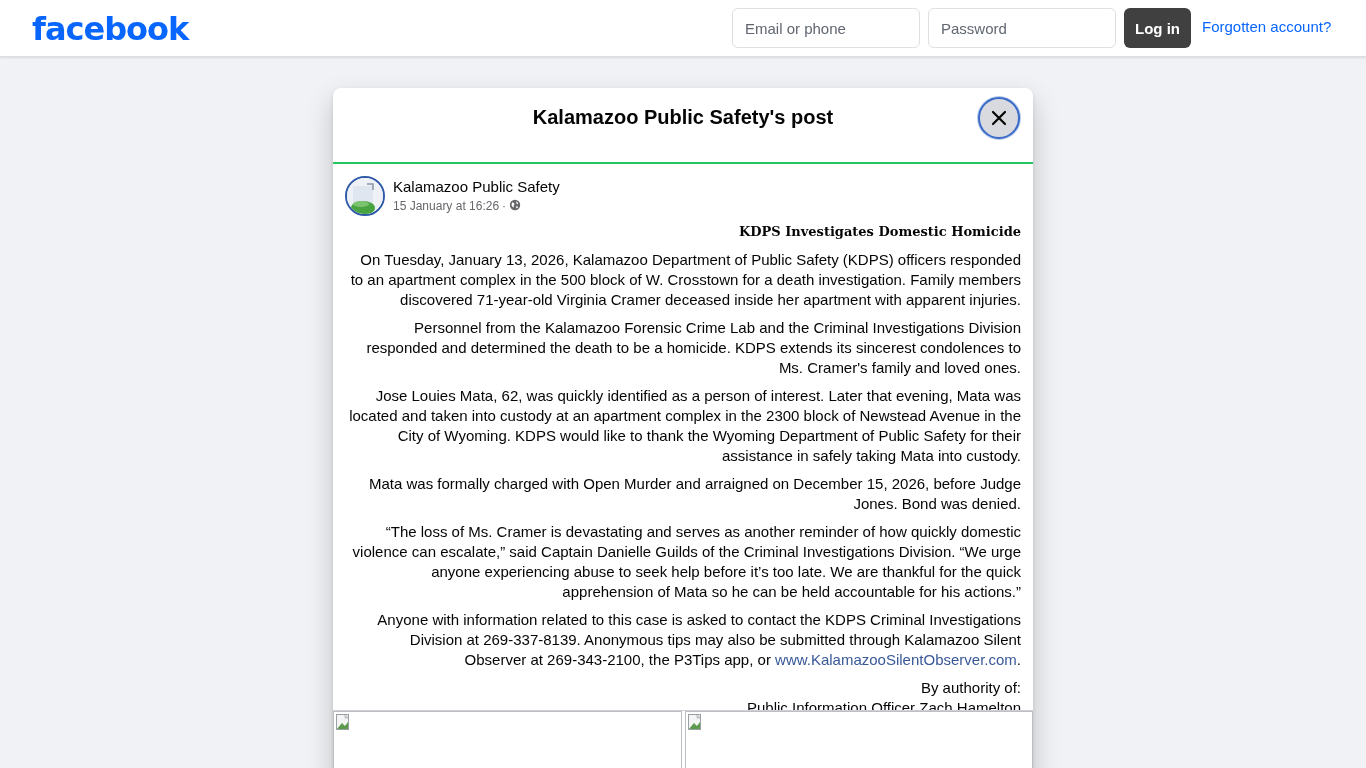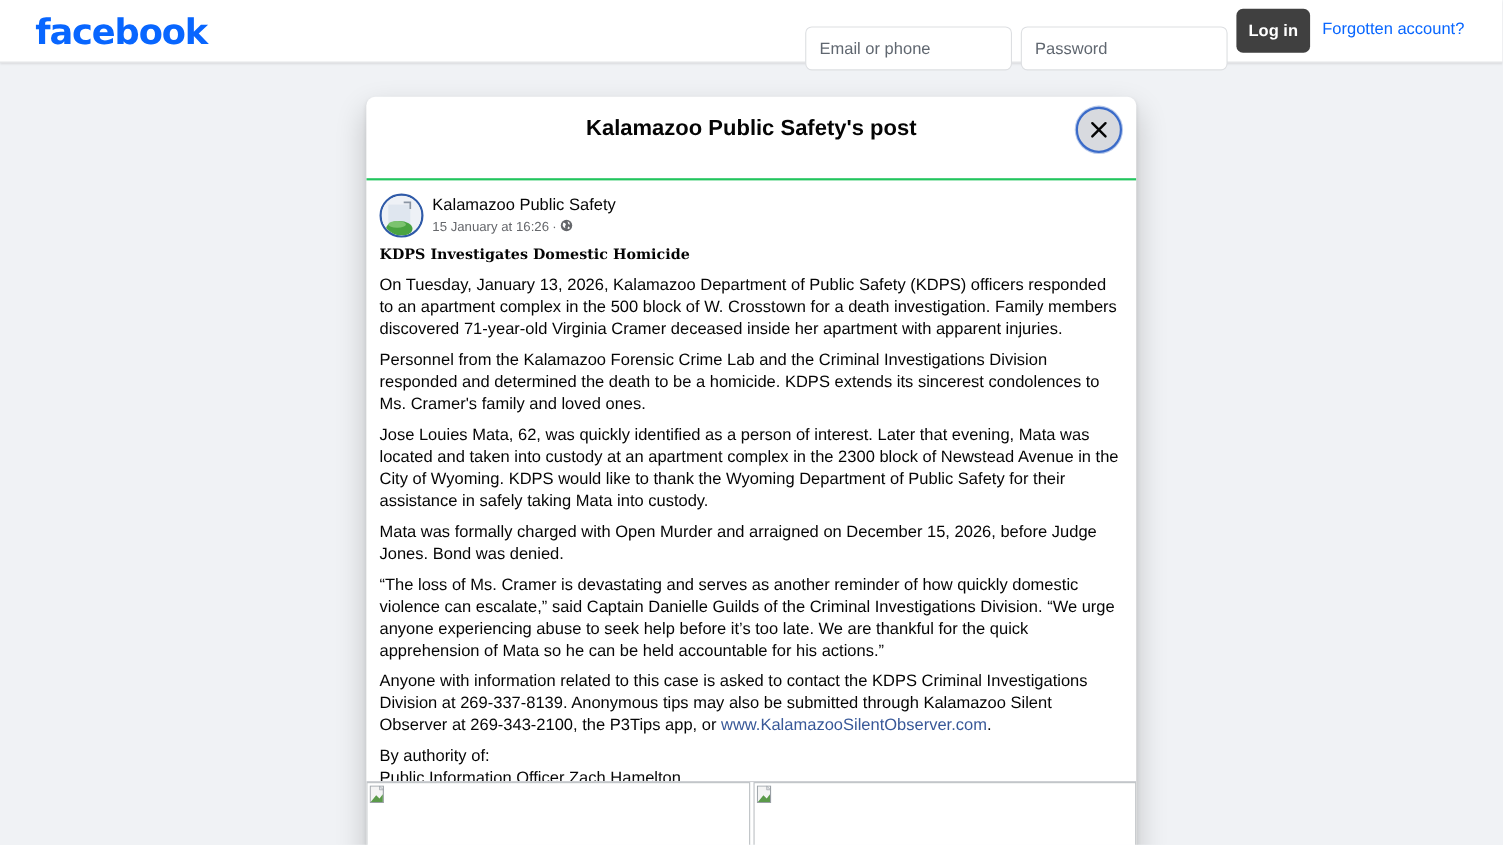--- a/index.html
+++ b/index.html
@@ -17,21 +17,21 @@
       border-bottom: 1px solid #dddfe2;
       z-index: 2;
     }
     .logo {
       position: absolute; left: 32px; top: 10px;
       font-family: "DejaVu Sans", sans-serif;
       font-weight: bold; font-size: 32px; color: #0866ff;
       letter-spacing: -1px;
     }
     .login-input {
-      position: absolute; top: 24px; height: 40px; width: 188px;
+      position: absolute; top: 8px; height: 40px; width: 188px;
       border: 1px solid #dddfe2; border-radius: 6px;
       background: #fff; padding: 0 12px;
       font-family: "Liberation Sans", sans-serif; font-size: 15px; color: #1c1e21;
       outline: none;
     }
     .login-input::placeholder { color: #606770; }
     .login-btn {
       position: absolute; left: 1124px; top: 8px; width: 67px; height: 40px;
       background: #404040; color: #fff; border: none; border-radius: 6px;
       font-family: "Liberation Sans", sans-serif; font-weight: bold; font-size: 15px;
@@ -67,21 +67,21 @@
       background: #eef1f6;
     }
     .author {
       position: absolute; left: 60px; top: 14px;
       font-size: 15px; color: #050505;
     }
     .meta {
       position: absolute; left: 60px; top: 35px;
       font-size: 12px; color: #65676b; display: flex; align-items: flex-start; gap: 3px;
     }
-    .post-body { padding: 0 12px; font-size: 15px; line-height: 20px; color: #050505; }
+    .post-body { padding: 0 12px; font-size: 15px; line-height: 20px; color: #050505; text-align: right; }
     .post-headline {
       font-family: "DejaVu Serif", serif; font-weight: bold; font-size: 13px;
       margin-top: 0; margin-bottom: 6px; height: 20px; line-height: 16px;
     }
     .post-body p { margin-bottom: 8px; }
     .post-body a { color: #385898; text-decoration: none; }
     .images {
       position: absolute; left: 0; top: 622px; width: 700px; height: 80px;
       display: flex; gap: 3px; border-top: 1px solid #ced0d4;
     }

